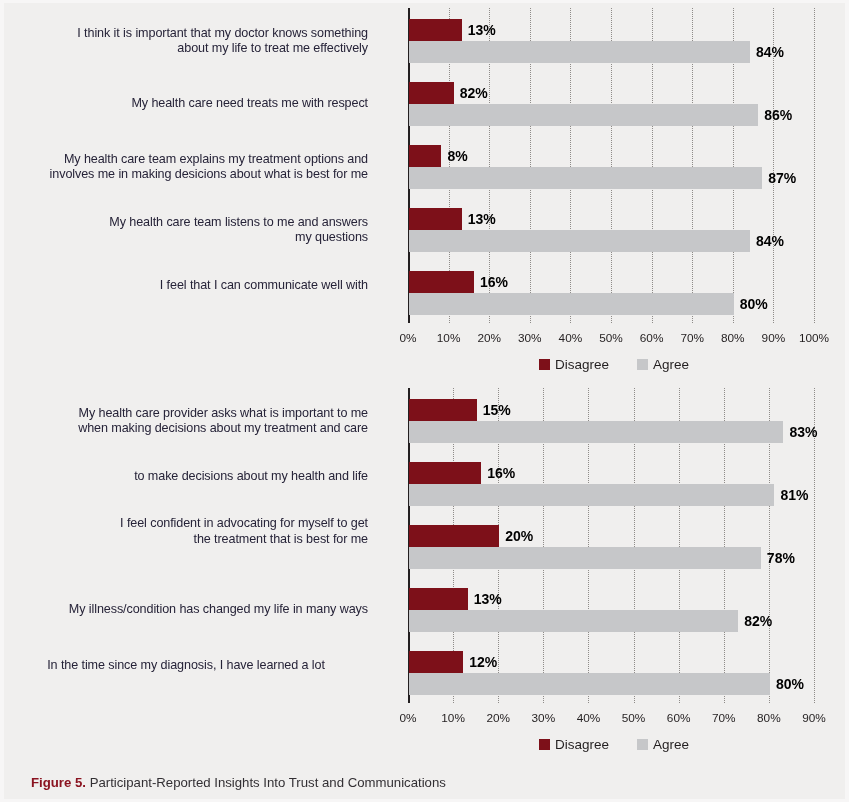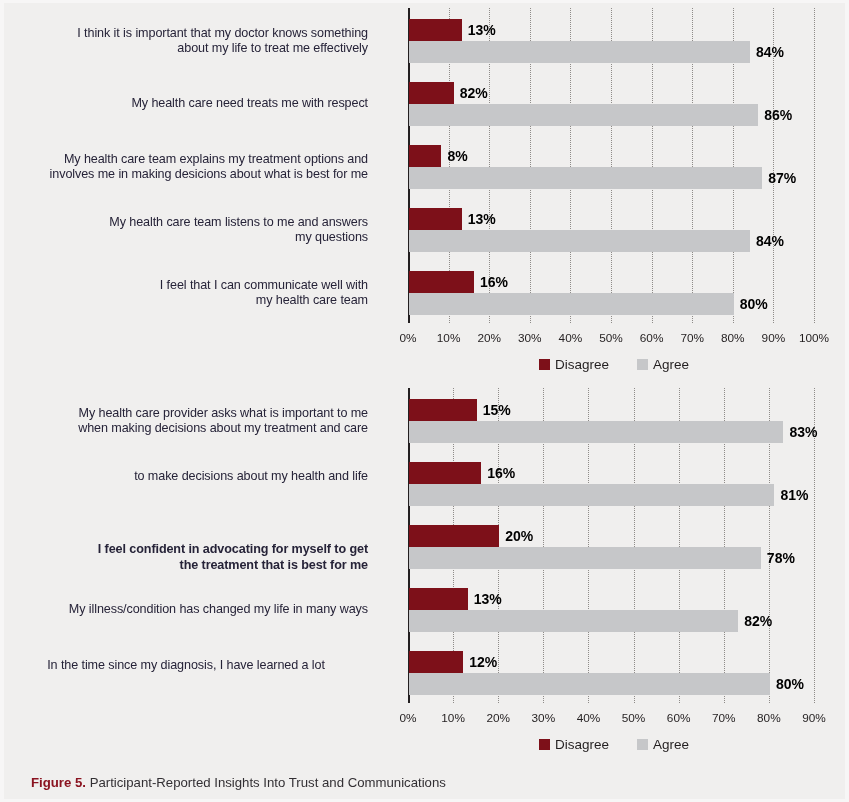--- a/index.html
+++ b/index.html
@@ -163,21 +163,20 @@
         <div class="group-row" style="top: 143.5px;">
           <div>My health care team explains my treatment options and</div>
           <div>involves me in making desicions about what is best for me</div>
         </div>
         <div class="group-row" style="top: 206.5px;">
           <div>My health care team listens to me and answers</div>
           <div>my questions</div>
         </div>
         <div class="group-row" style="top: 269.5px;">
           <div>I feel that I can communicate well with</div>
-          <div>my health care team</div>
         </div>
       </div>
     <div class="plot-area" style="height: 315px;">
       <div class="axis-line"></div>
     <div class="gridline" style="left: 40.6px;"></div>
         <div class="gridline" style="left: 81.2px;"></div>
         <div class="gridline" style="left: 121.8px;"></div>
         <div class="gridline" style="left: 162.4px;"></div>
         <div class="gridline" style="left: 203px;"></div>
         <div class="gridline" style="left: 243.6px;"></div>
@@ -224,21 +223,21 @@
 
   <div class="chart-block" id="chart-bot">
     <div class="labels-col">
         <div class="group-row" style="top: 17.5px;">
           <div>My health care provider asks what is important to me</div>
           <div>when making decisions about my treatment and care</div>
         </div>
         <div class="group-row" style="top: 80.5px;">
           <div>to make decisions about my health and life</div>
         </div>
-        <div class="group-row" style="top: 154px; font-weight: bold;">
+        <div class="group-row" style="top: 128px;">
           <div>I feel confident in advocating for myself to get</div>
           <div>the treatment that is best for me</div>
         </div>
         <div class="group-row" style="top: 214.25px;">
           <div>My illness/condition has changed my life in many ways</div>
         </div>
         <div class="group-row" style="top: 269.5px; text-align: center;">
           <div>In the time since my diagnosis, I have learned a lot</div>
         </div>
       </div>

